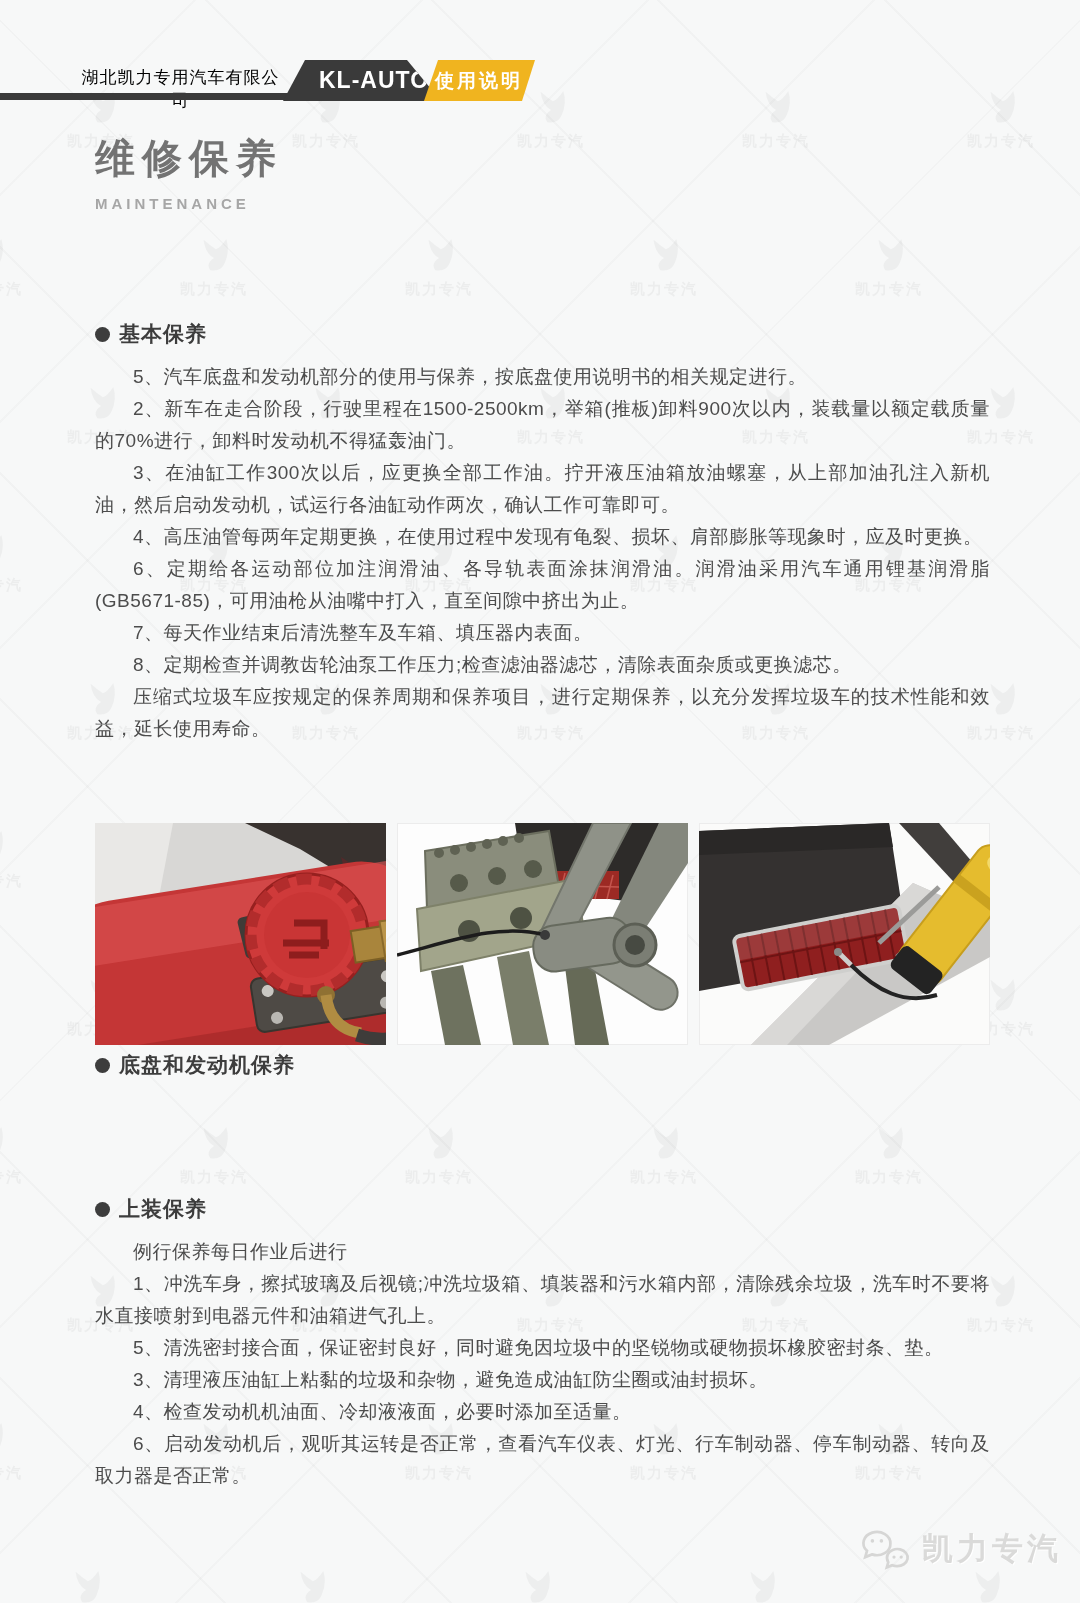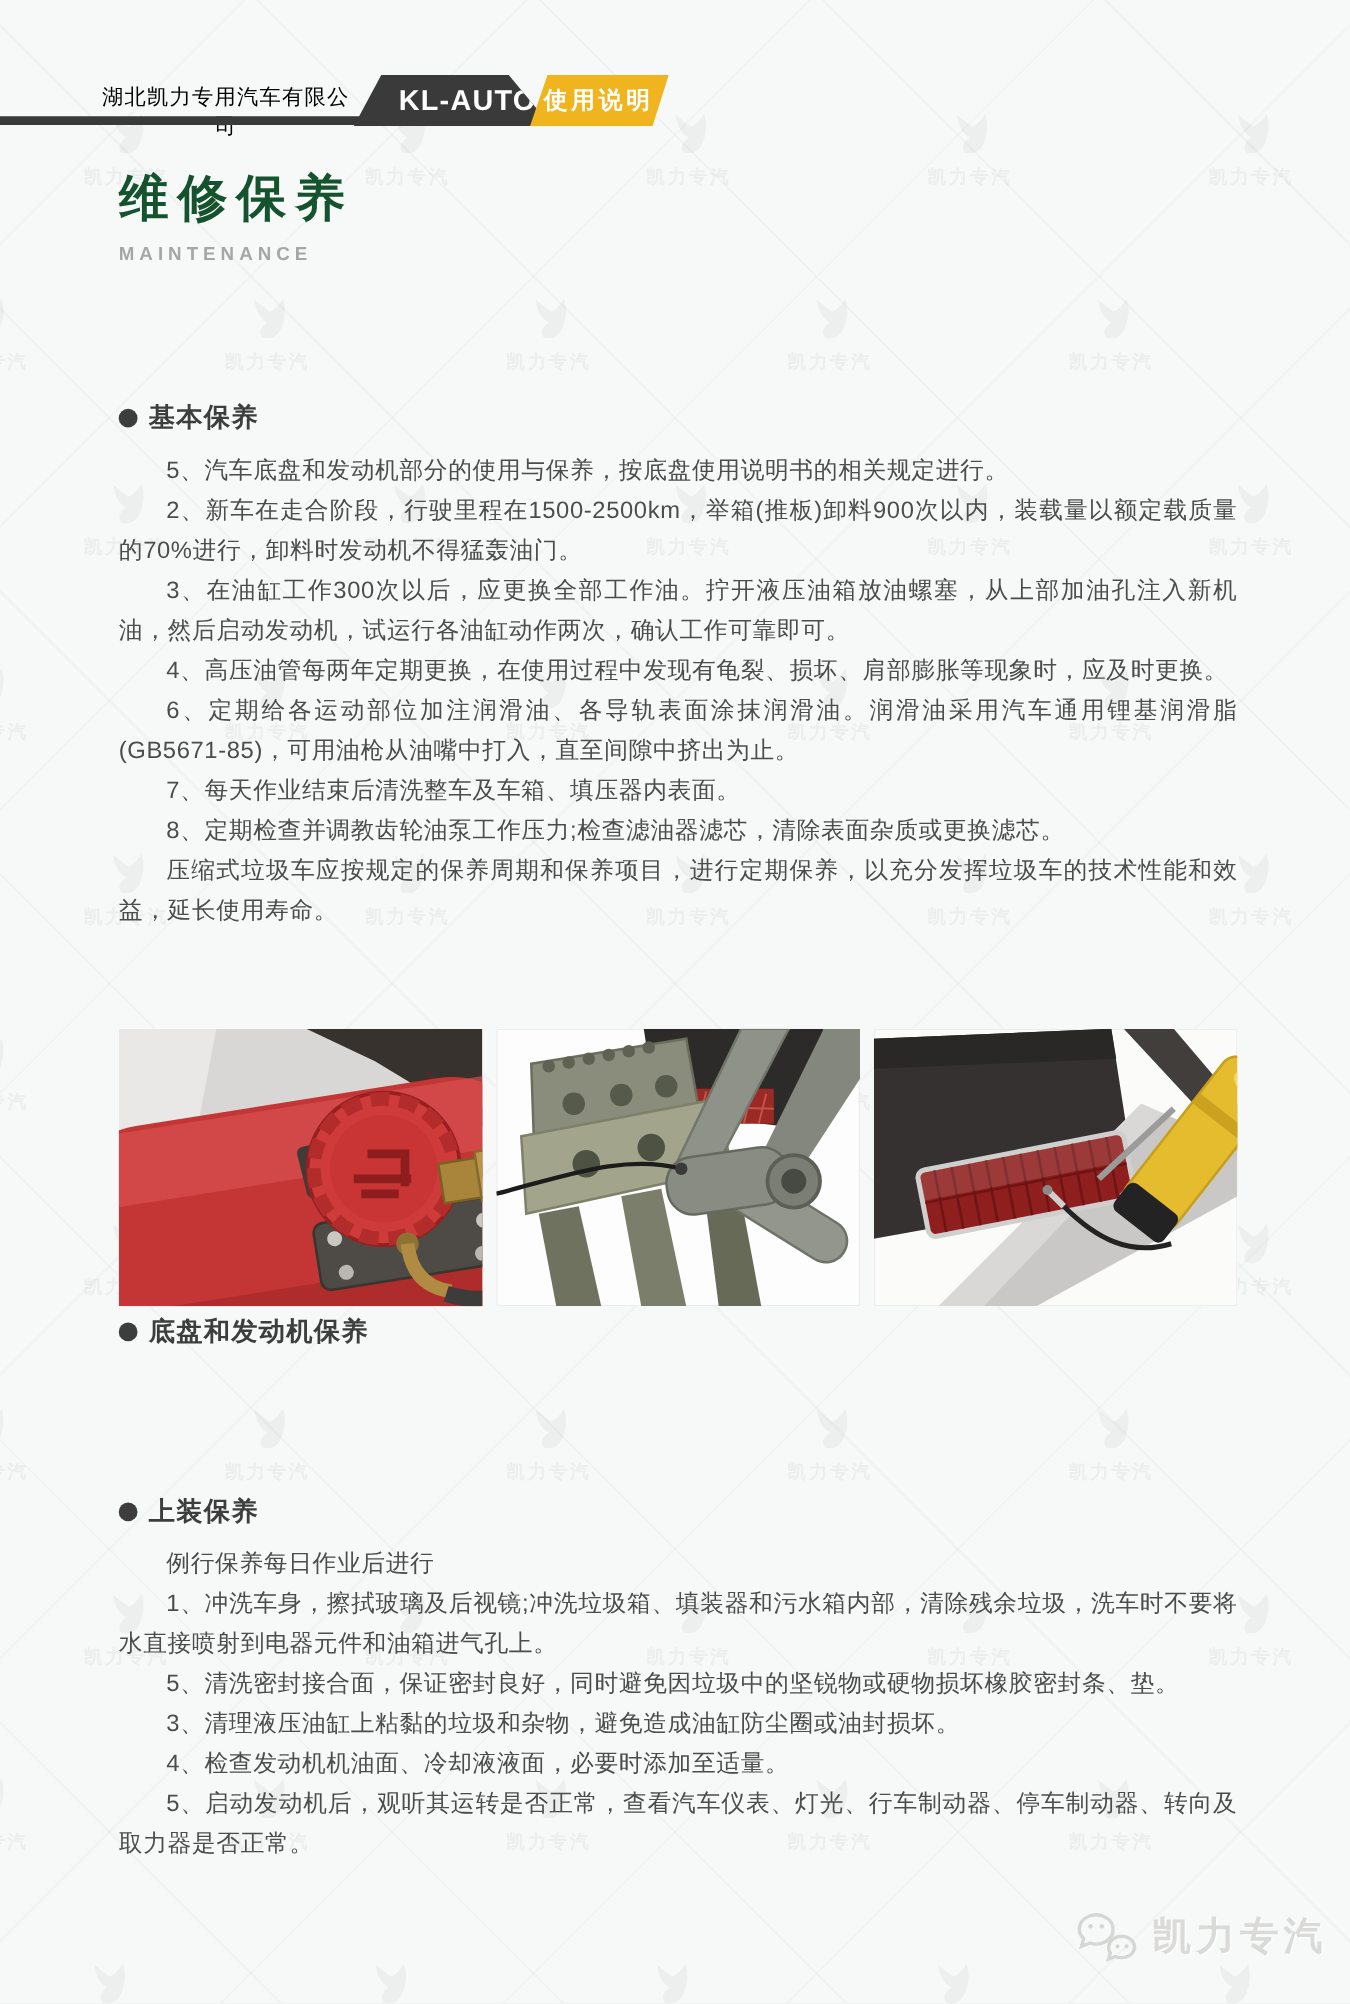--- a/index.html
+++ b/index.html
@@ -42,21 +42,21 @@
   .usage-badge {
     position:absolute; left:423px; top:60px; width:112px; height:41px;
     background:var(--accent-yellow,#f0b41f);
     clip-path:polygon(15px 0, 112px 0, 99px 41px, 1px 41px);
     color:#fff; font-size:19px; font-weight:700; letter-spacing:3px;
     line-height:41px; text-align:center;
   }
 
   
   .title-block { position:absolute; left:95px; top:131px; }
-  .title-zh { font-size:40px; font-weight:700; color:#14532d; letter-spacing:7px; }
+  .title-zh { font-size:40px; font-weight:700; color:#737373; letter-spacing:7px; }
   .title-en { margin-top:9px; font-size:15px; font-weight:700; color:#a6a6a6; letter-spacing:4px; }
 
   
   .section { position:absolute; left:95px; width:895px; color:var(--text,#4c4c4c);margin-top:48px; }
   .section-heading {
     display:flex; align-items:center; gap:9px;
     font-size:21px; font-weight:700; color:#3d3d3d; letter-spacing:1px;
     margin-bottom:13px;
   }
   .bullet { width:15px; height:15px; border-radius:50%; background:#3d3d3d; flex:0 0 auto; }
@@ -605,21 +605,21 @@
     <div class="section" id="section-body">
       <div class="section-heading">
         <span class="bullet"></span>
         <span>上装保养</span>
       </div>
       <p>例行保养每日作业后进行</p>
       <p>1、冲洗车身，擦拭玻璃及后视镜;冲洗垃圾箱、填装器和污水箱内部，清除残余垃圾，洗车时不要将水直接喷射到电器元件和油箱进气孔上。</p>
       <p>5、清洗密封接合面，保证密封良好，同时避免因垃圾中的坚锐物或硬物损坏橡胶密封条、垫。</p>
       <p>3、清理液压油缸上粘黏的垃圾和杂物，避免造成油缸防尘圈或油封损坏。</p>
       <p>4、检查发动机机油面、冷却液液面，必要时添加至适量。</p>
-      <p>5、启动发动机后，观听其运转是否正常，查看汽车仪表、灯光、行车制动器、停车制动器、转向及取力器是否正常。</p>
+      <p>6、启动发动机后，观听其运转是否正常，查看汽车仪表、灯光、行车制动器、停车制动器、转向及取力器是否正常。</p>
     </div>
 
     <div class="footer-logo">
       <svg width="54" height="44" viewBox="0 0 60 48">
         <g fill="none" stroke="#d6d6d5" stroke-width="3">
           <path d="M36 18 a15 12.5 0 1 0 -26 8 l-2 7 7.5 -3 a15 12.5 0 0 0 20.5 -12 z"></path>
           <path d="M33 30 a11.5 9.5 0 1 1 10 13 a13 13 0 0 1 -5 -1 l-6 2.4 1.6 -5.6 a9.5 9.5 0 0 1 -0.6 -8.8 z"></path>
         </g>
         <g fill="#d6d6d5">
           <circle cx="16" cy="15" r="2"></circle>

